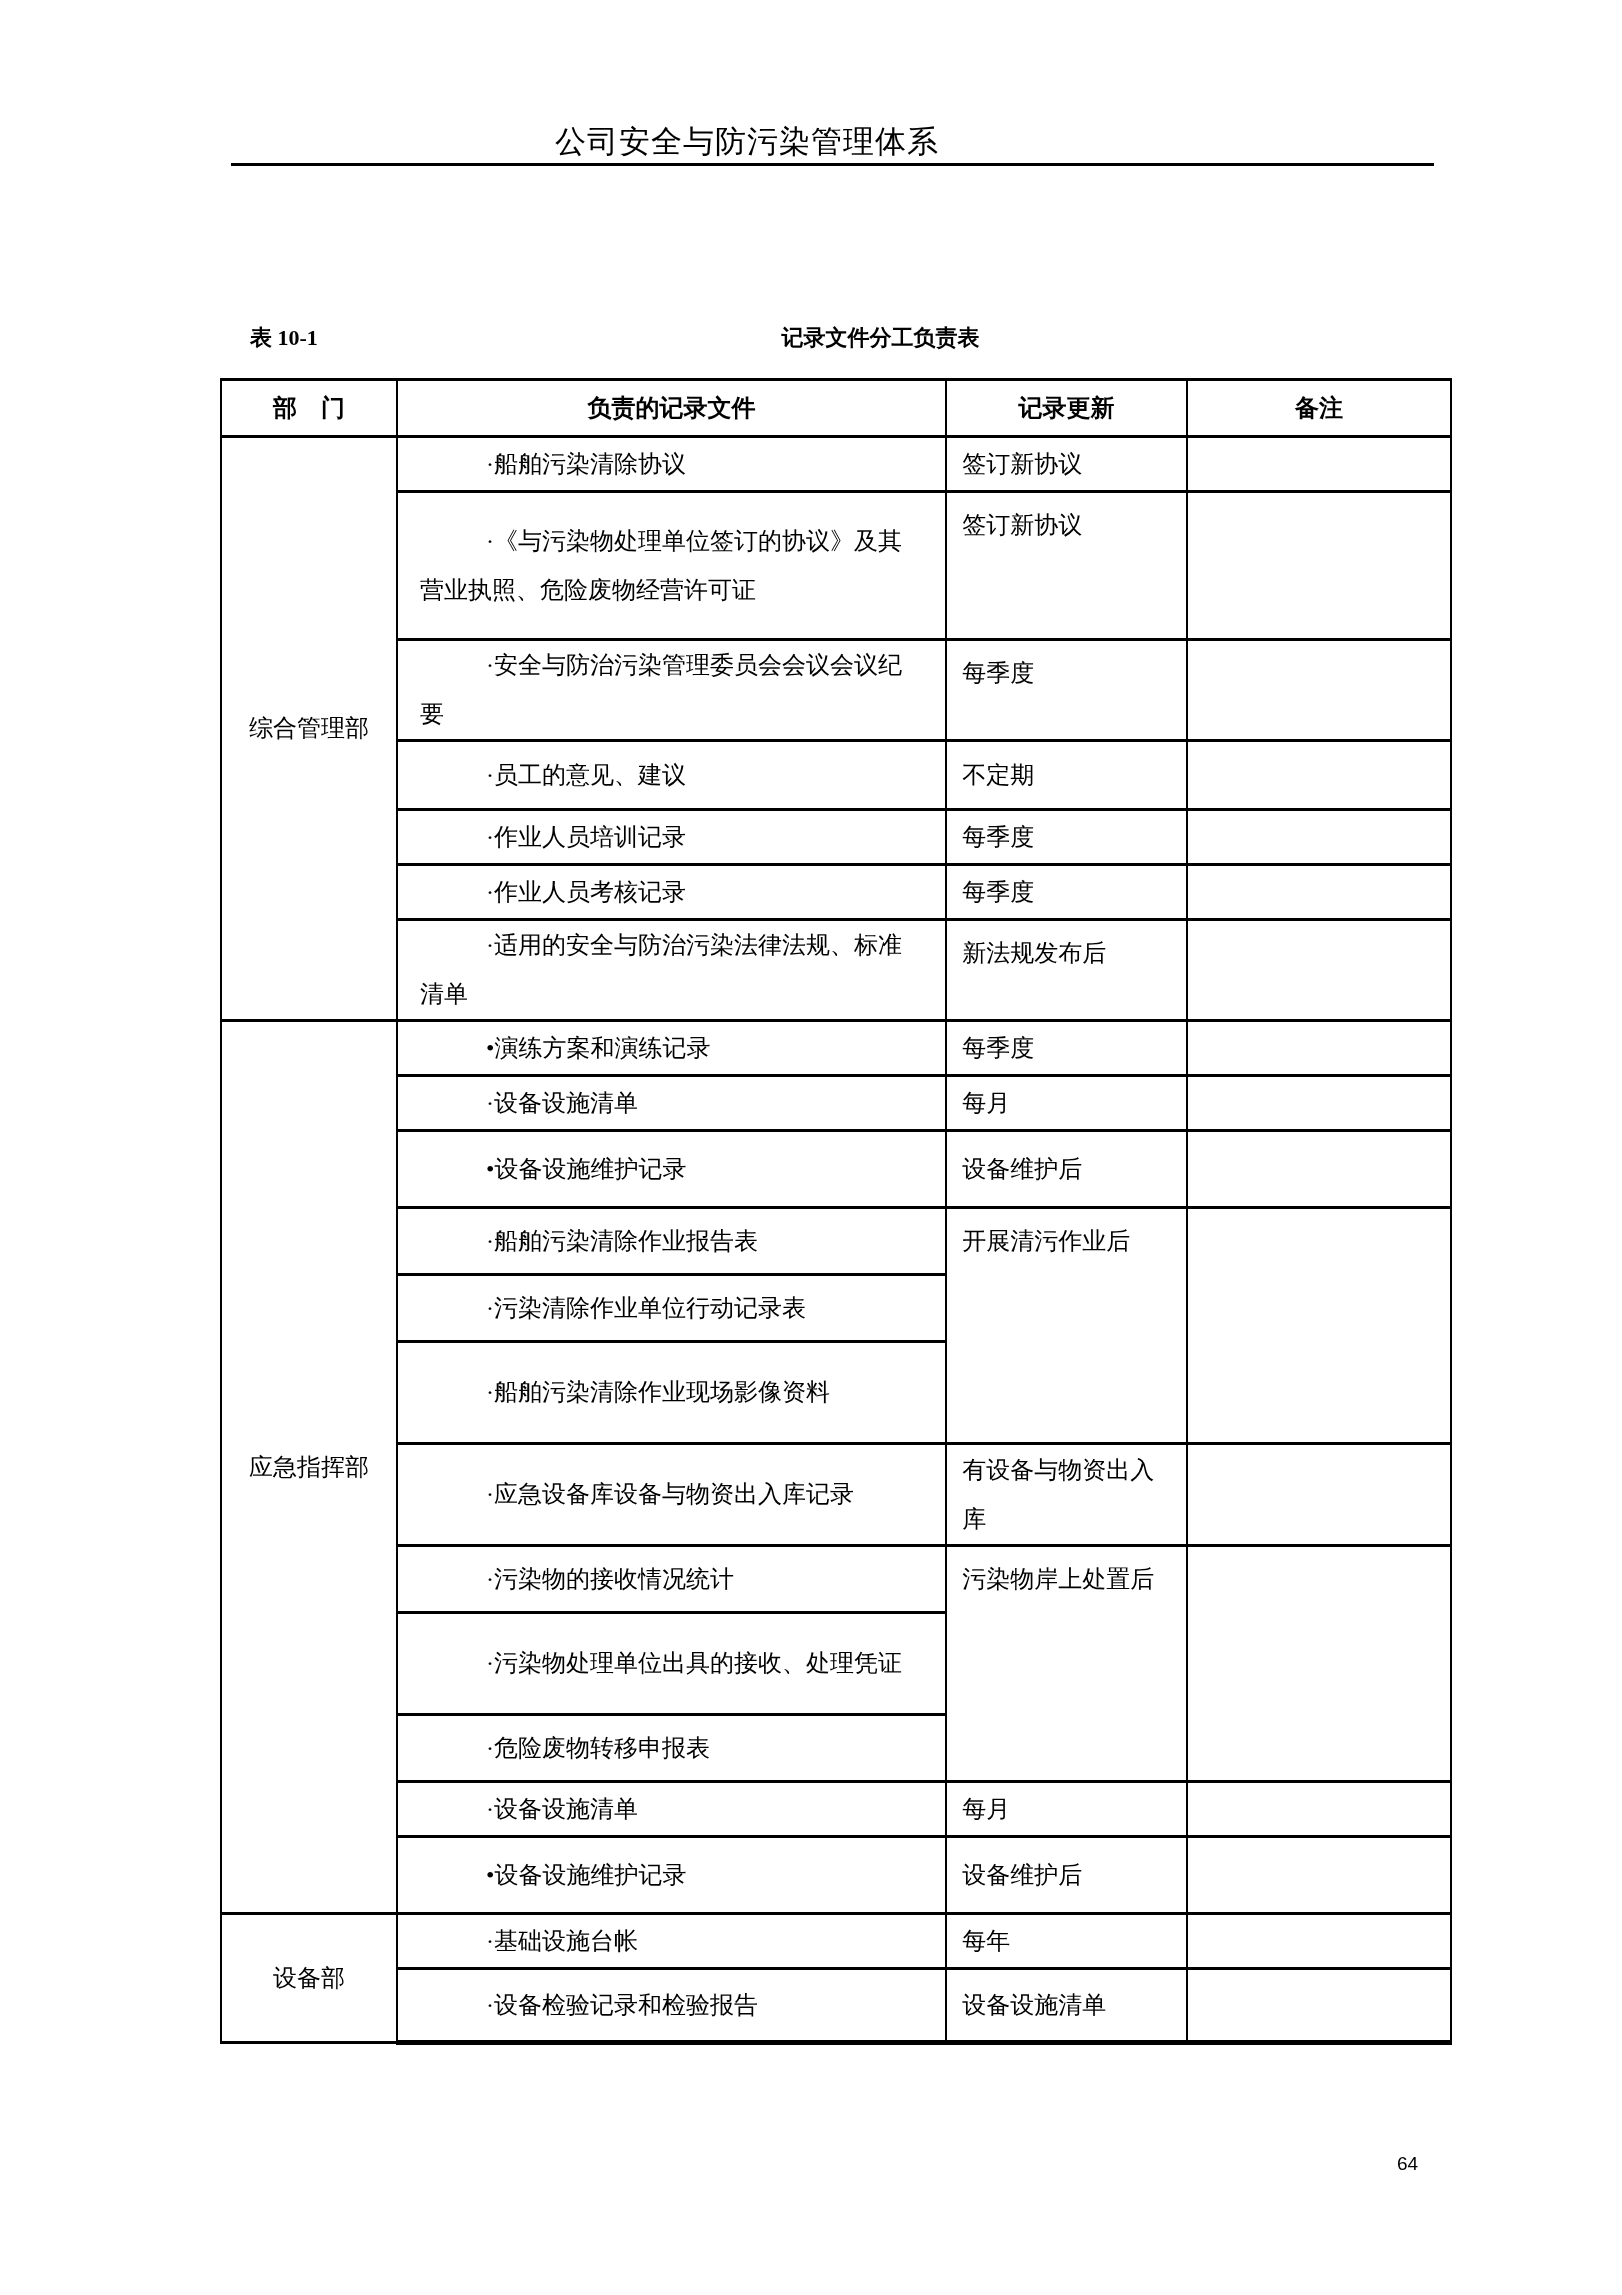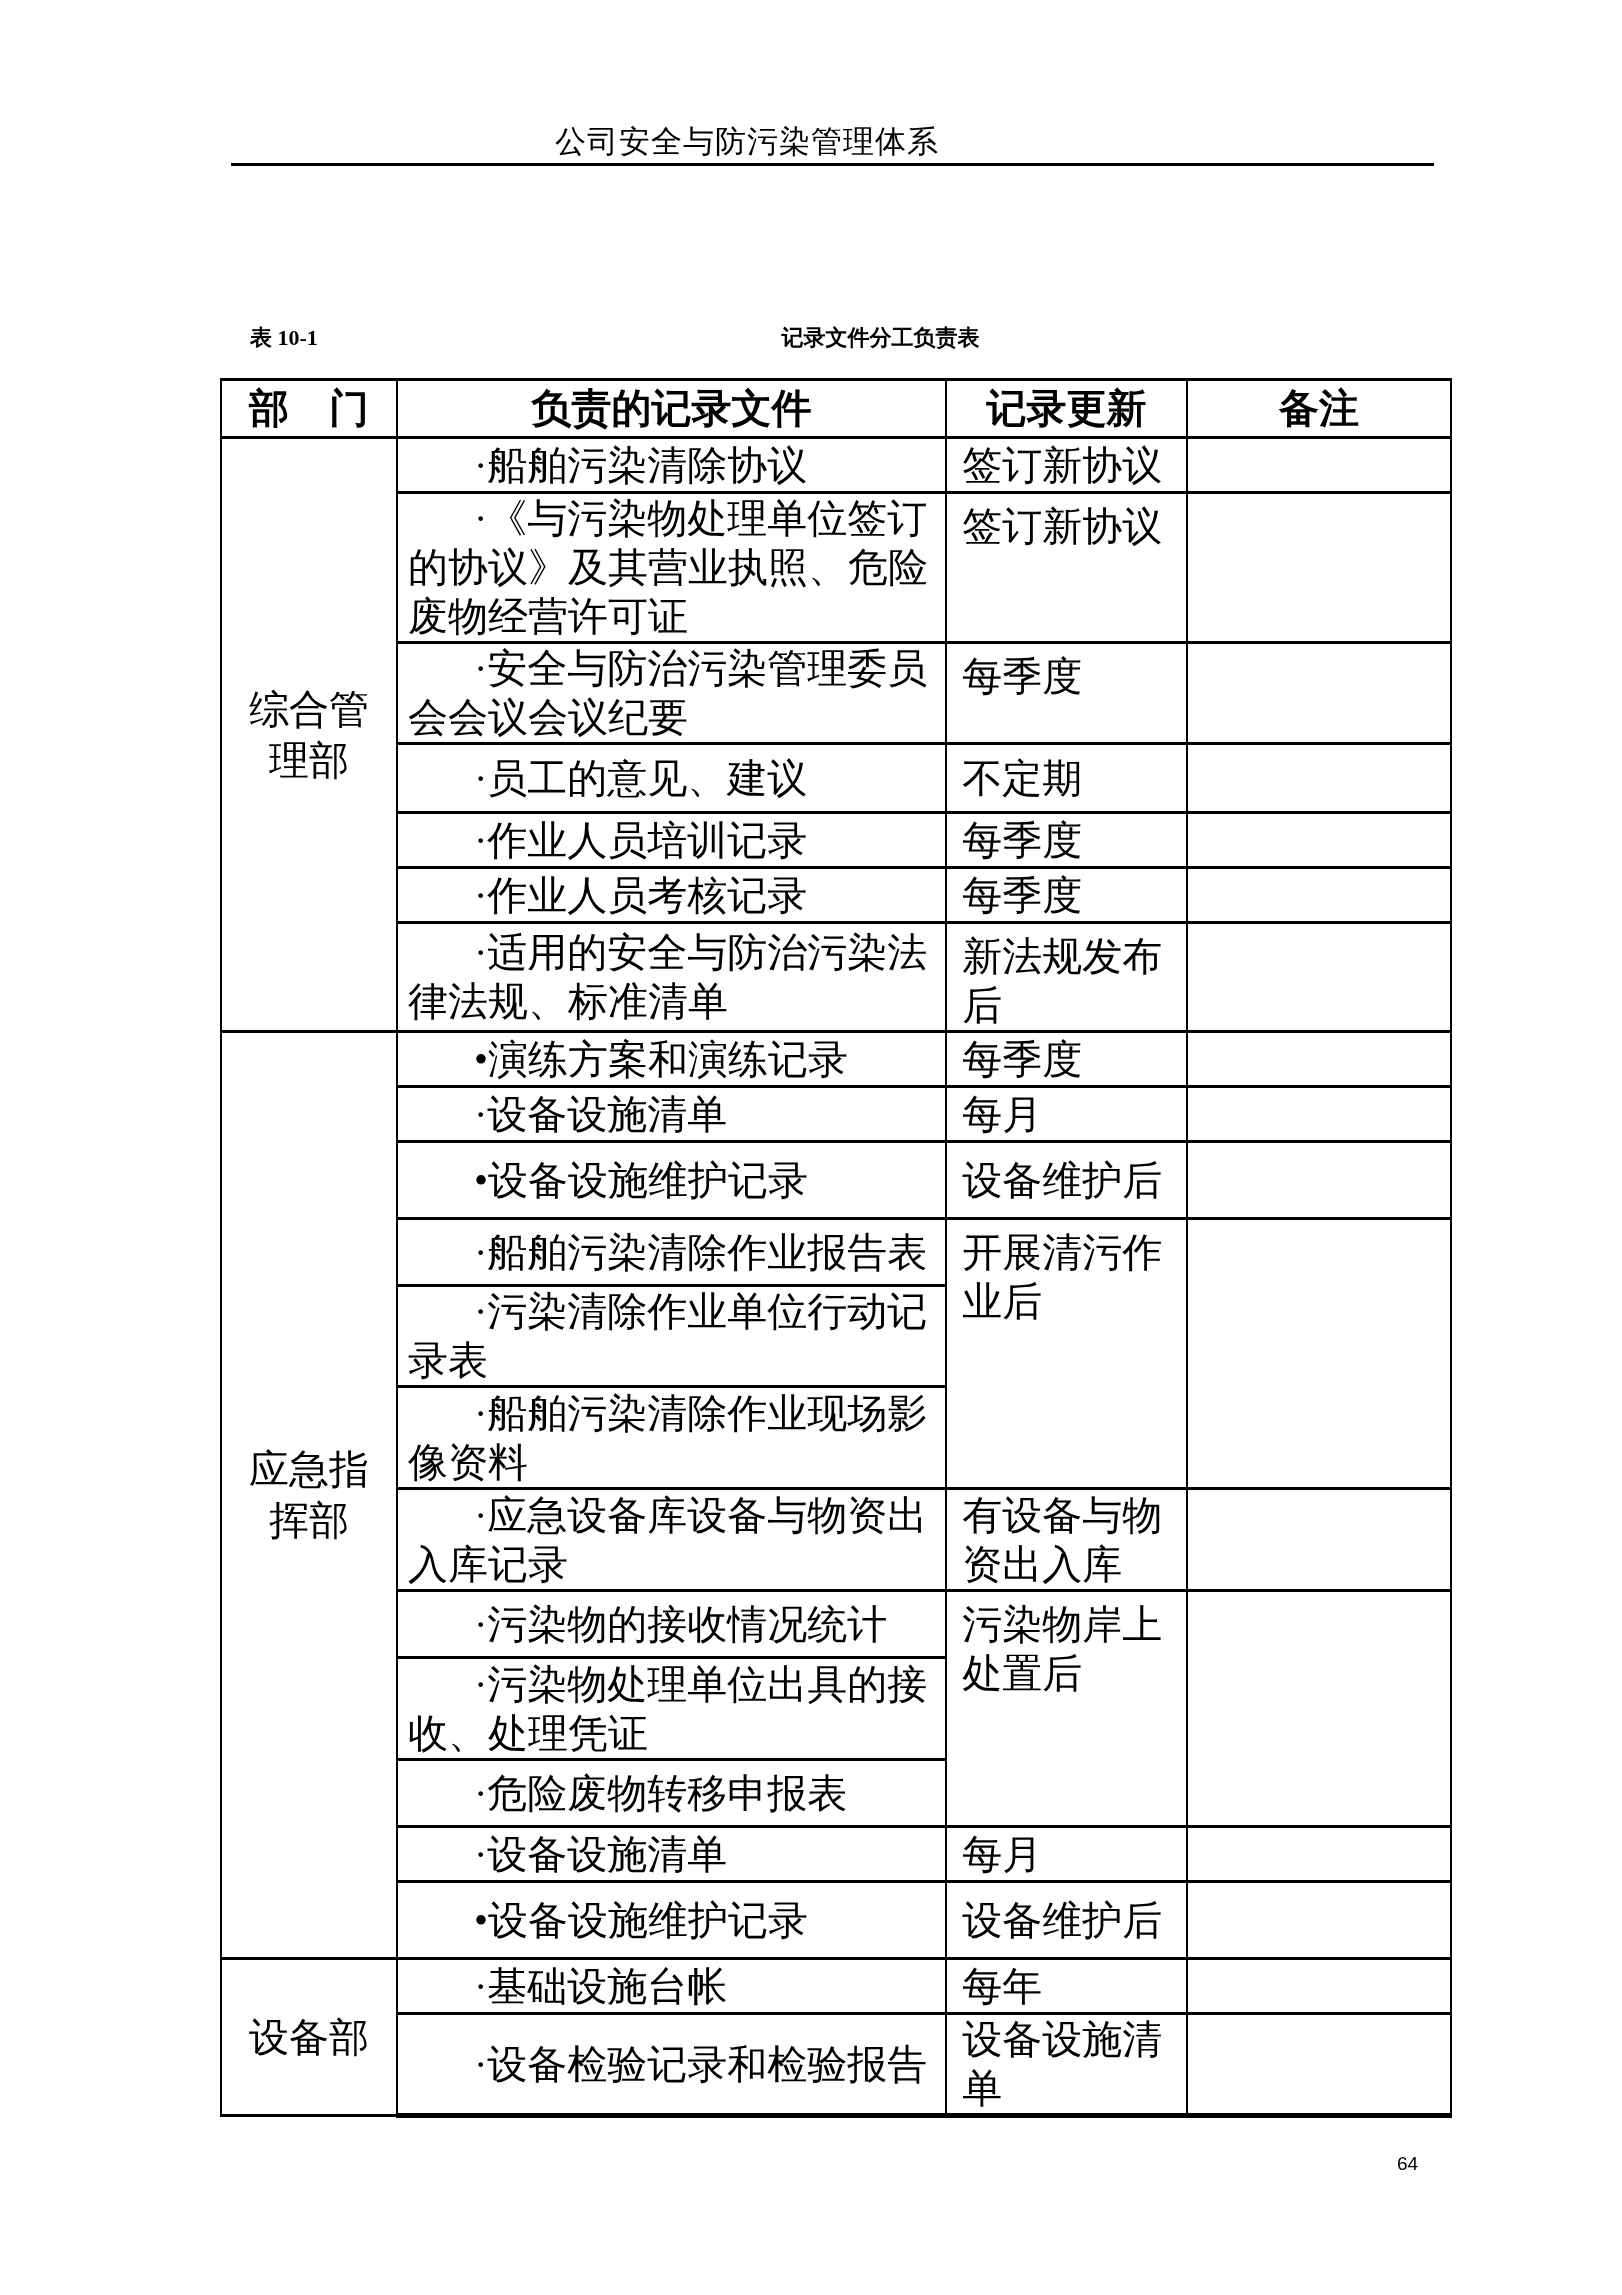--- a/index.html
+++ b/index.html
@@ -54,21 +54,21 @@
     text-align: center;
     transform: translateX(45px);
   }
   table.doc-table {
     position: absolute;
     top: 378px;
     left: 220px;
     width: 1231px;
     border-collapse: collapse;
     table-layout: fixed;
-    font-size: 40px;
+    font-size: 24px;
   }
   .doc-table td, .doc-table th {
     border: 2px solid #000000;
     border-top-width: 3.6px;
     border-bottom-width: 3.6px;
     overflow: hidden;
   }
   .doc-table tr.last-row td {
     border-bottom-width: 5.6px;
   }
@@ -80,21 +80,21 @@
   }
   td.dept {
     text-align: center;
     vertical-align: middle;
     padding: 0 27px;
     line-height: 51px;
   }
   td.doc {
     text-align: left;
     vertical-align: middle;
-    padding: 0 10px;
+    padding: 0 22px;
     text-indent: 66px;
     line-height: 49px;
   }
   td.upd {
     text-align: left;
     vertical-align: middle;
     padding: 0 15.3px;
     line-height: 49px;
   }
   td.vtop {

